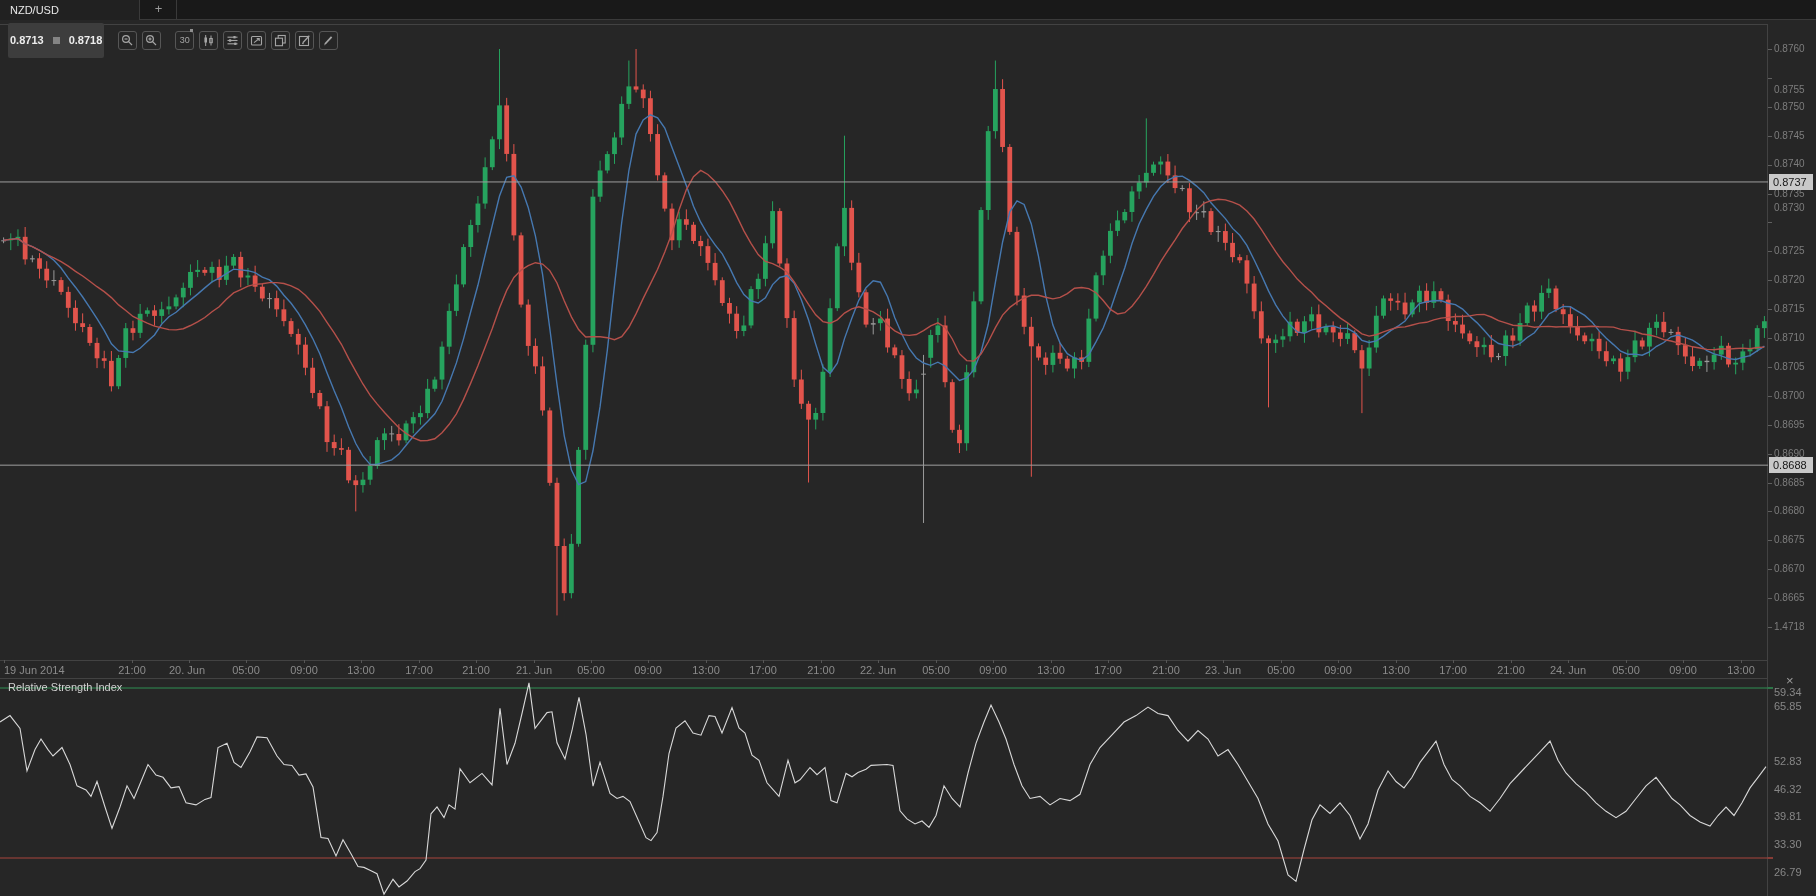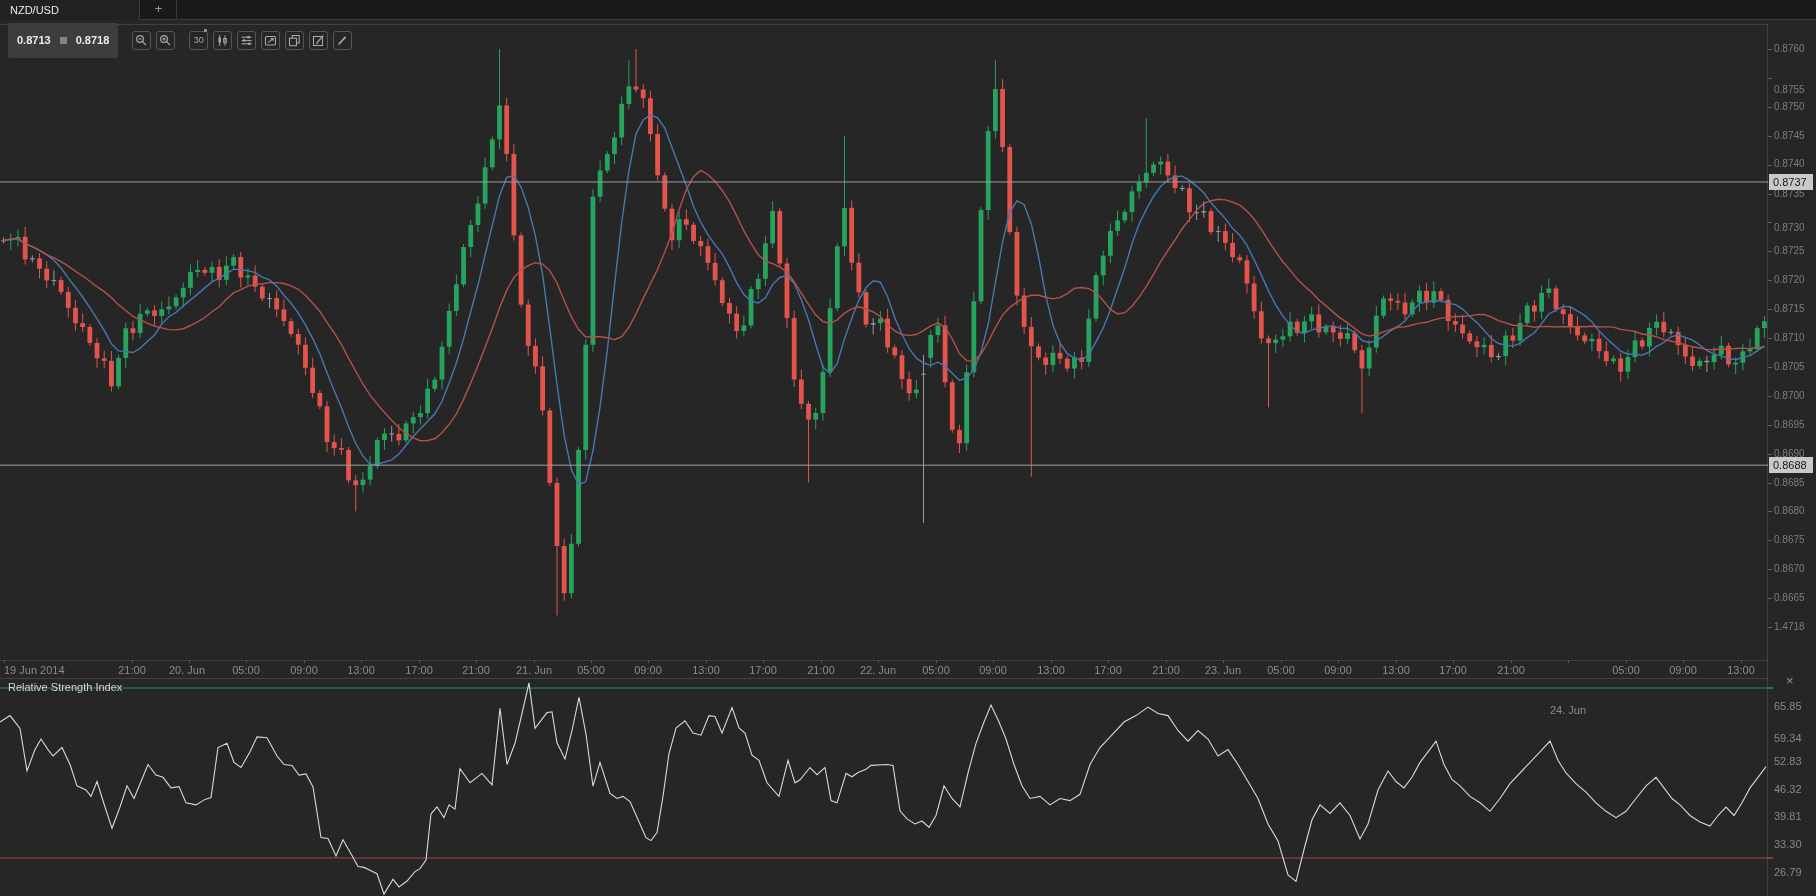--- a/index.html
+++ b/index.html
@@ -1,21 +1,21 @@
 <!DOCTYPE html>
 <html><head>
 <meta charset="utf-8">
 <style>
 *{margin:0;padding:0;box-sizing:border-box}
 html,body{width:1816px;height:896px;background:#262626;font-family:"Liberation Sans",sans-serif;overflow:hidden;position:relative}
 .tabbar{position:absolute;left:0;top:0;width:1816px;height:20px;background:#191919;border-bottom:1px solid #3a3a3a;z-index:30}
 .tab-active{position:absolute;left:0;top:0;width:140px;height:20px;line-height:20px;padding-left:10px;color:#e8e8e8;font-size:11px;border-right:1px solid #3a3a3a;background:#212121}
 .tab-new{position:absolute;left:141px;top:0;width:36px;height:20px;line-height:18px;text-align:center;color:#9a9a9a;font-size:13px;border-right:1px solid #3a3a3a}
 .toolbar{position:absolute;left:8px;top:30px;height:20px;display:flex;align-items:center;z-index:20}
-.pricepill{display:flex;align-items:center;gap:9px;background:#3d3d3d;border-radius:2px;height:35px;padding:0 9px;margin-right:14px}
+.pricepill{display:flex;align-items:center;gap:9px;background:#3d3d3d;border-radius:2px;height:35px;padding:0 2px;margin-right:14px}
 .pricepill .v{color:#ededed;font-size:11px;font-weight:bold}
 .spread-sq{width:7px;height:7px;background:#848484}
 .tbtn{width:19px;height:19px;border:1px solid #565656;border-radius:3px;display:flex;align-items:center;justify-content:center;color:#a5a5a5;position:relative;margin-right:5px;background:transparent}
 .tbtn.grpgap{margin-right:14px}
 .tf-label{font-size:9px;color:#a5a5a5;font-weight:normal}
 .tf-dot{position:absolute;right:0px;top:-3px;width:3px;height:3px;background:#8f8f8f}
 #chart-svg{position:absolute;left:0;top:0;z-index:1}
 .plabel{position:absolute;left:1774px;font-size:10px;color:#7d7d7d;white-space:nowrap;z-index:6}
 .ptick{position:absolute;left:1768px;width:4px;height:1px;background:#606060;z-index:6}
 .pmarker{position:absolute;left:1769px;width:44px;height:16px;background:#c9c9c9;color:#161616;font-size:11px;line-height:16px;padding-left:4px;z-index:8}
@@ -627,21 +627,21 @@
     <div class="plabel" style="top: 84px;">0.8755</div>
     <div class="ptick" style="top: 77.9px;"></div>
     <div class="plabel" style="top: 100.8px;">0.8750</div>
     <div class="ptick" style="top: 106.8px;"></div>
     <div class="plabel" style="top: 129.7px;">0.8745</div>
     <div class="ptick" style="top: 135.7px;"></div>
     <div class="plabel" style="top: 158px;">0.8740</div>
     <div class="ptick" style="top: 164.6px;"></div>
     <div class="plabel" style="top: 187.5px;">0.8735</div>
     <div class="ptick" style="top: 193.5px;"></div>
-    <div class="plabel" style="top: 222px;">0.8730</div>
+    <div class="plabel" style="top: 202px;">0.8730</div>
     <div class="ptick" style="top: 222.4px;"></div>
     <div class="plabel" style="top: 245.3px;">0.8725</div>
     <div class="ptick" style="top: 251.3px;"></div>
     <div class="plabel" style="top: 274.2px;">0.8720</div>
     <div class="ptick" style="top: 280.2px;"></div>
     <div class="plabel" style="top: 303.1px;">0.8715</div>
     <div class="ptick" style="top: 309.1px;"></div>
     <div class="plabel" style="top: 332px;">0.8710</div>
     <div class="ptick" style="top: 338px;"></div>
     <div class="plabel" style="top: 360.9px;">0.8705</div>
@@ -713,32 +713,32 @@
     <div class="tlabel" style="left: 1239px;">05:00</div>
     <div class="ttick" style="left: 1281px;"></div>
     <div class="tlabel" style="left: 1296px;">09:00</div>
     <div class="ttick" style="left: 1338px;"></div>
     <div class="tlabel" style="left: 1354px;">13:00</div>
     <div class="ttick" style="left: 1396px;"></div>
     <div class="tlabel" style="left: 1411px;">17:00</div>
     <div class="ttick" style="left: 1453px;"></div>
     <div class="tlabel" style="left: 1469px;">21:00</div>
     <div class="ttick" style="left: 1511px;"></div>
-    <div class="tlabel" style="left: 1526px; margin-top: 40px;">24. Jun</div>
+    <div class="tlabel" style="left: 1526px;">24. Jun</div>
     <div class="ttick" style="left: 1568px;"></div>
     <div class="tlabel" style="left: 1584px;">05:00</div>
     <div class="ttick" style="left: 1626px;"></div>
     <div class="tlabel" style="left: 1641px;">09:00</div>
     <div class="ttick" style="left: 1683px;"></div>
     <div class="tlabel" style="left: 1699px;">13:00</div>
     <div class="ttick" style="left: 1741px;"></div>
   </div>
 <div id="rsi-axis">
     <div class="rlabel" style="top: 699.638px;">65.85</div>
-    <div class="rlabel" style="top: 732px;">59.34</div>
+    <div class="rlabel" style="top: 686px;">59.34</div>
     <div class="rlabel" style="top: 754.972px;">52.83</div>
     <div class="rlabel" style="top: 782.64px;">46.32</div>
     <div class="rlabel" style="top: 810.308px;">39.81</div>
     <div class="rlabel" style="top: 837.975px;">33.30</div>
     <div class="rlabel" style="top: 865.643px;">26.79</div>
   </div>
 
 <div class="rsi-title">Relative Strength Index</div>
 <div class="rsi-close">×</div>
 

